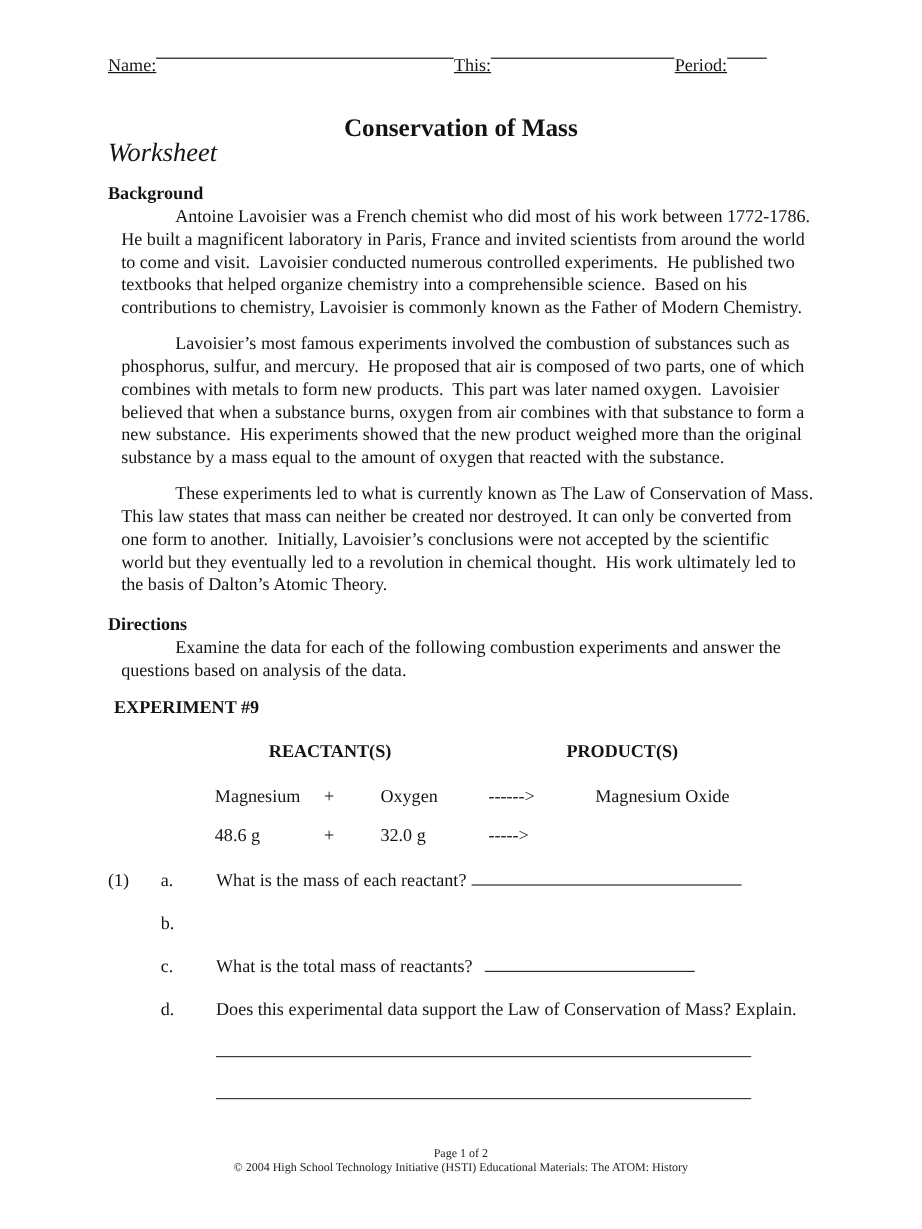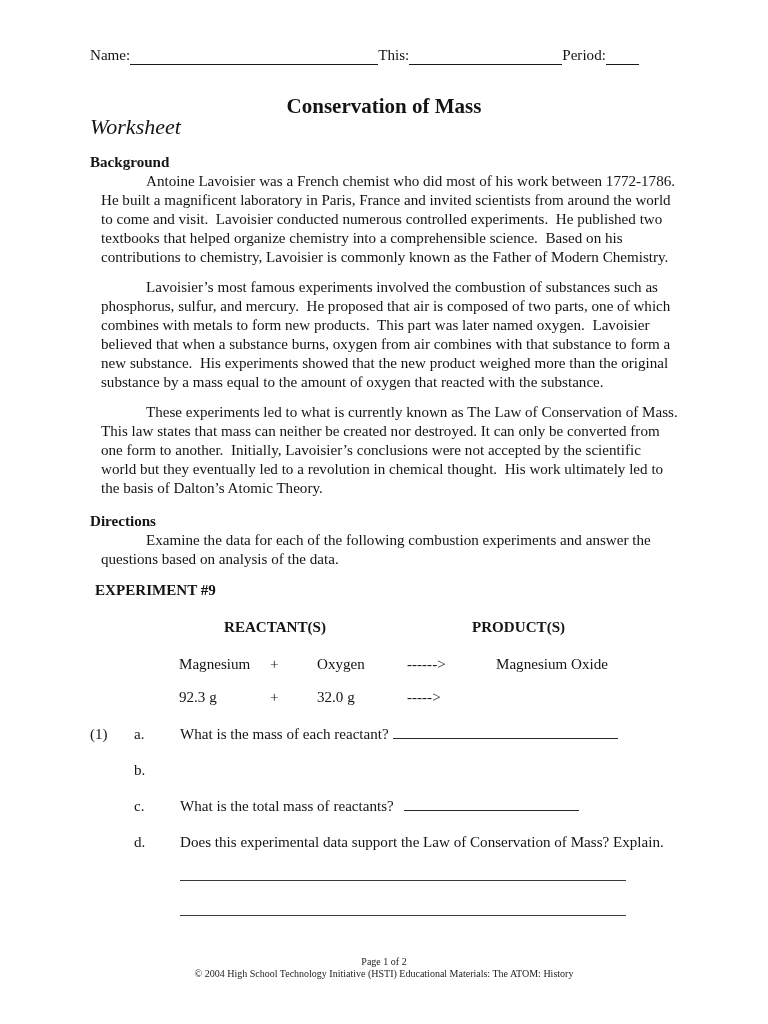--- a/index.html
+++ b/index.html
@@ -11,21 +11,21 @@
     padding: 46px 90px 0 90px;
     background: #ffffff;
     font-family: "Liberation Serif", "DejaVu Serif", serif;
     font-size: 15.1px;
     line-height: 19px;
     color: #141414;
     overflow: hidden;
   }
 
   
-  .header-line { display: flex; align-items: flex-end; white-space: nowrap; }
+  .header-line { display: flex; align-items: flex-start; white-space: nowrap; text-decoration: underline; }
   .blank {
     display: inline-block;
     border-bottom: 1.4px solid #1a1a1a;
     height: 2px;
   }
   .blank-name   { width: 248px; }
   .blank-date   { width: 153px; }
   .blank-period { width: 33px; }
 
   
@@ -132,21 +132,21 @@
 
   <div class="exp-row exp-row-1">
     <span>Magnesium</span>
     <span>+</span>
     <span>Oxygen</span>
     <span>------&gt;</span>
     <span>Magnesium Oxide</span>
   </div>
 
   <div class="exp-row exp-row-2">
-    <span>92.3 g</span>
+    <span>48.6 g</span>
     <span>+</span>
     <span>32.0 g</span>
     <span>-----&gt;</span>
   </div>
 
   <div class="q-row q-first">
     <span>(1)</span>
     <span>a.</span>
     <span><span>What is the mass of each reactant?</span><span class="q-blank q-blank-a"></span></span>
   </div>

